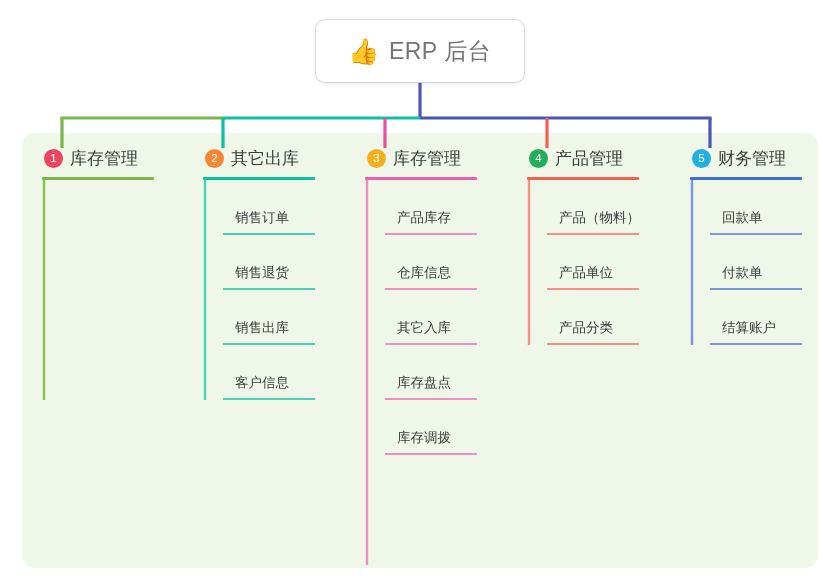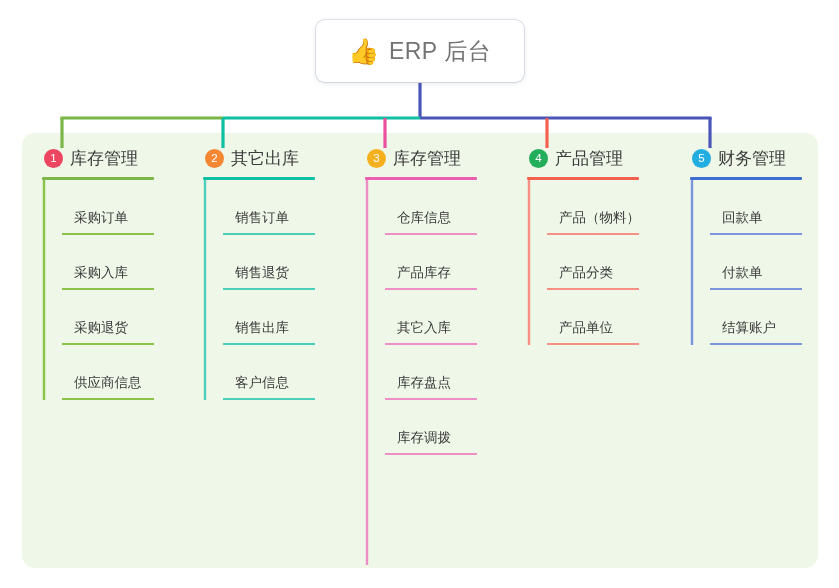--- a/index.html
+++ b/index.html
@@ -166,38 +166,20 @@
     <span id="root-title">ERP 后台</span>
   </div>
 
   <div id="columns-host">
       <div class="column" style="left: 42px;">
         <div class="col-header">
           <span class="badge" style="background: rgb(236, 69, 96);">1</span>
           <span class="col-title">库存管理</span>
         </div>
         <div class="col-rule" style="background: rgb(122, 182, 72);"></div>
-        <div class="leaf-list">
-          <div class="leaf">
-            <span class="leaf-label">采购订单</span>
-            <div class="leaf-rule" style="background: rgb(139, 195, 74);"></div>
-          </div>
-          <div class="leaf">
-            <span class="leaf-label">采购入库</span>
-            <div class="leaf-rule" style="background: rgb(139, 195, 74);"></div>
-          </div>
-          <div class="leaf">
-            <span class="leaf-label">采购退货</span>
-            <div class="leaf-rule" style="background: rgb(139, 195, 74);"></div>
-          </div>
-          <div class="leaf">
-            <span class="leaf-label">供应商信息</span>
-            <div class="leaf-rule" style="background: rgb(139, 195, 74);"></div>
-          </div>
-        </div>
       </div>
       <div class="column" style="left: 203px;">
         <div class="col-header">
           <span class="badge" style="background: rgb(245, 134, 52);">2</span>
           <span class="col-title">其它出库</span>
         </div>
         <div class="col-rule" style="background: rgb(15, 191, 161);"></div>
         <div class="leaf-list">
           <div class="leaf">
             <span class="leaf-label">销售订单</span>
@@ -218,25 +200,25 @@
         </div>
       </div>
       <div class="column" style="left: 365px;">
         <div class="col-header">
           <span class="badge" style="background: rgb(245, 176, 29);">3</span>
           <span class="col-title">库存管理</span>
         </div>
         <div class="col-rule" style="background: rgb(236, 95, 176);"></div>
         <div class="leaf-list">
           <div class="leaf">
+            <span class="leaf-label">产品库存</span>
+            <div class="leaf-rule" style="background: rgb(239, 142, 196);"></div>
+          </div>
+          <div class="leaf">
             <span class="leaf-label">仓库信息</span>
-            <div class="leaf-rule" style="background: rgb(239, 142, 196);"></div>
-          </div>
-          <div class="leaf">
-            <span class="leaf-label">产品库存</span>
             <div class="leaf-rule" style="background: rgb(239, 142, 196);"></div>
           </div>
           <div class="leaf">
             <span class="leaf-label">其它入库</span>
             <div class="leaf-rule" style="background: rgb(239, 142, 196);"></div>
           </div>
           <div class="leaf">
             <span class="leaf-label">库存盘点</span>
             <div class="leaf-rule" style="background: rgb(239, 142, 196);"></div>
           </div>
@@ -251,27 +233,27 @@
           <span class="badge" style="background: rgb(34, 174, 90);">4</span>
           <span class="col-title">产品管理</span>
         </div>
         <div class="col-rule" style="background: rgb(244, 96, 79);"></div>
         <div class="leaf-list">
           <div class="leaf">
             <span class="leaf-label">产品（物料）</span>
             <div class="leaf-rule" style="background: rgb(247, 144, 132);"></div>
           </div>
           <div class="leaf">
+            <span class="leaf-label">产品单位</span>
+            <div class="leaf-rule" style="background: rgb(247, 144, 132);"></div>
+          </div>
+          <div class="leaf">
             <span class="leaf-label">产品分类</span>
             <div class="leaf-rule" style="background: rgb(247, 144, 132);"></div>
           </div>
-          <div class="leaf">
-            <span class="leaf-label">产品单位</span>
-            <div class="leaf-rule" style="background: rgb(247, 144, 132);"></div>
-          </div>
         </div>
       </div>
       <div class="column" style="left: 690px;">
         <div class="col-header">
           <span class="badge" style="background: rgb(34, 174, 224);">5</span>
           <span class="col-title">财务管理</span>
         </div>
         <div class="col-rule" style="background: rgb(63, 110, 208);"></div>
         <div class="leaf-list">
           <div class="leaf">

